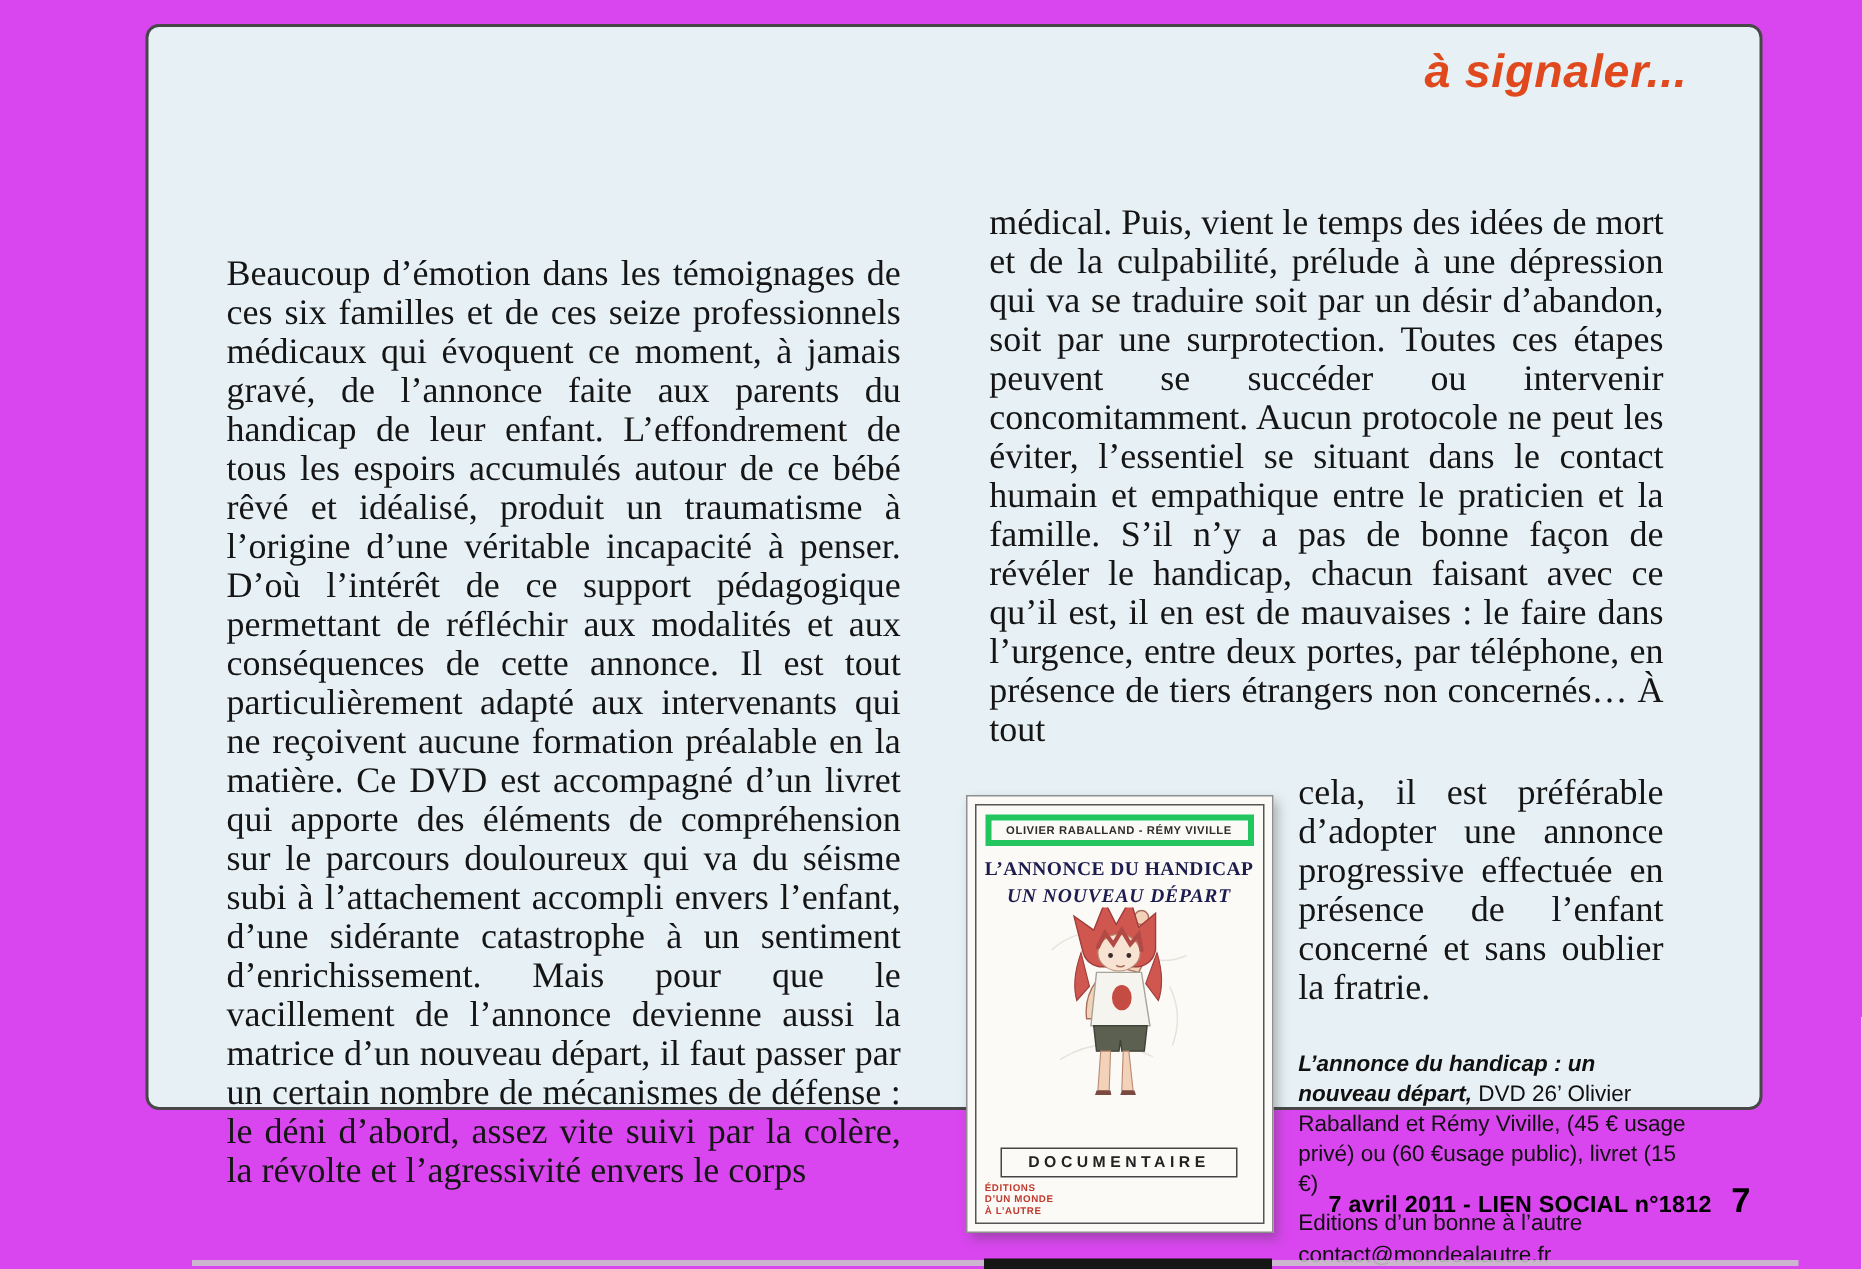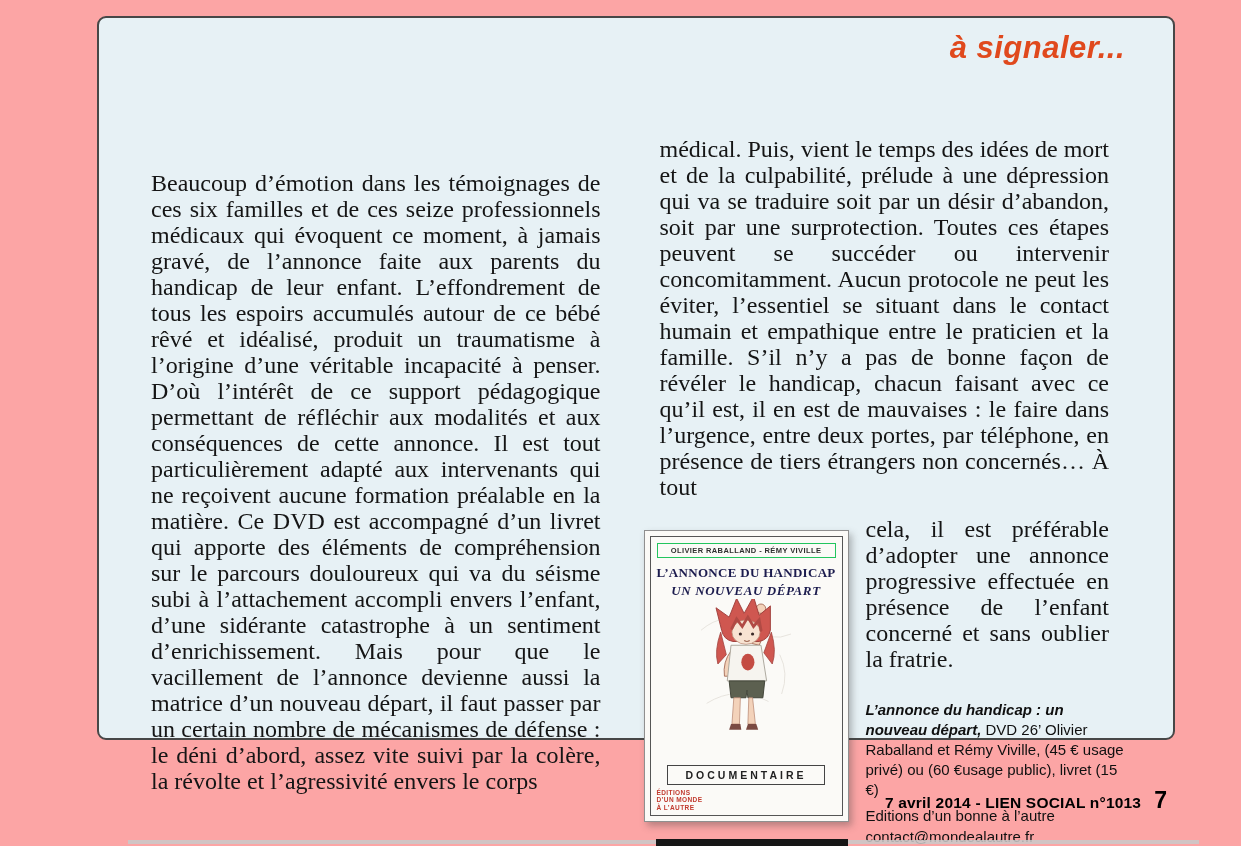--- a/index.html
+++ b/index.html
@@ -5,21 +5,21 @@
   html, body {
     margin: 0;
     padding: 0;
     background: #ffffff;
     font-family: "Liberation Serif", serif;
   }
   .page {
     position: relative;
     width: 1241px;
     height: 846px;
-    background: #fca5a5;
+    background: #d946ef;
     overflow: hidden;
   }
   .content-box {
     position: absolute;
     left: 97px;
     top: 16px;
     width: 1078px;
     height: 724px;
     box-sizing: border-box;
     background: #e7f1f5;
@@ -87,21 +87,21 @@
     border: 1px solid #555;
     padding: 6px 6px 4px 6px;
     display: flex;
     flex-direction: column;
     align-items: center;
     font-family: "Liberation Sans", sans-serif;
   }
   .cover-authors {
     width: 100%;
     box-sizing: border-box;
-    border: 1px solid #22c55e;
+    border: 4px solid #22c55e;
     text-align: center;
     font-size: 7.5px;
     font-weight: 700;
     letter-spacing: 0.4px;
     padding: 2px 0;
     color: #2e2e2e;
     text-transform: uppercase;
   }
   .cover-title {
     margin-top: 7px;
@@ -267,20 +267,20 @@
           <span class="lead">L’annonce du handicap : un nouveau départ,</span><span> DVD 26’ Olivier Raballand et Rémy Viville, (45 € usage privé) ou (60 €usage public), livret (15 €)</span>
           <div class="cap-line">Editions d’un bonne à l’autre</div>
           <div class="cap-line">contact@mondealautre.fr</div>
         </div>
       </div>
 
     </div>
   </div>
 
   <div class="footer">
-    <span class="issue">7 avril 2014 - LIEN SOCIAL n°1013</span>
+    <span class="issue">7 avril 2011 - LIEN SOCIAL n°1812</span>
     <span class="pagenum">7</span>
   </div>
 
   <div class="scan-strip"></div>
   <div class="scan-bar"></div>
 
 </div>
 
 </body></html>

